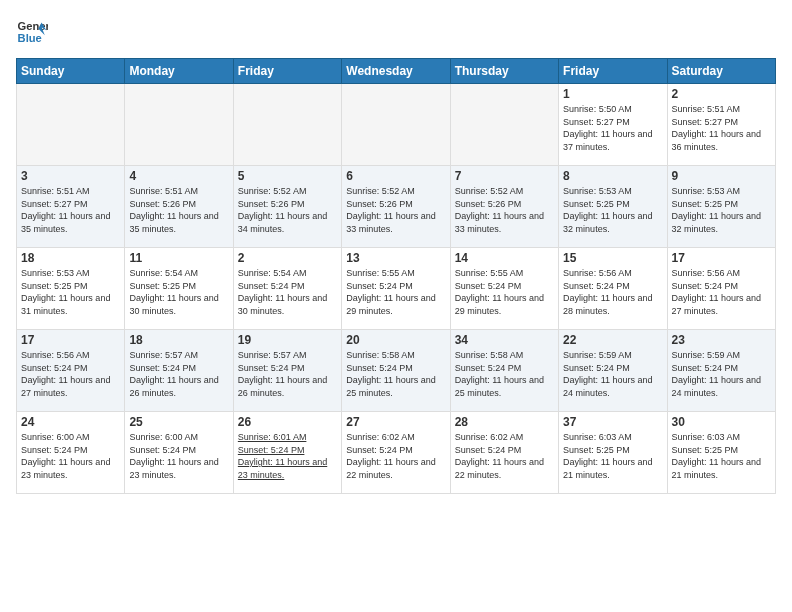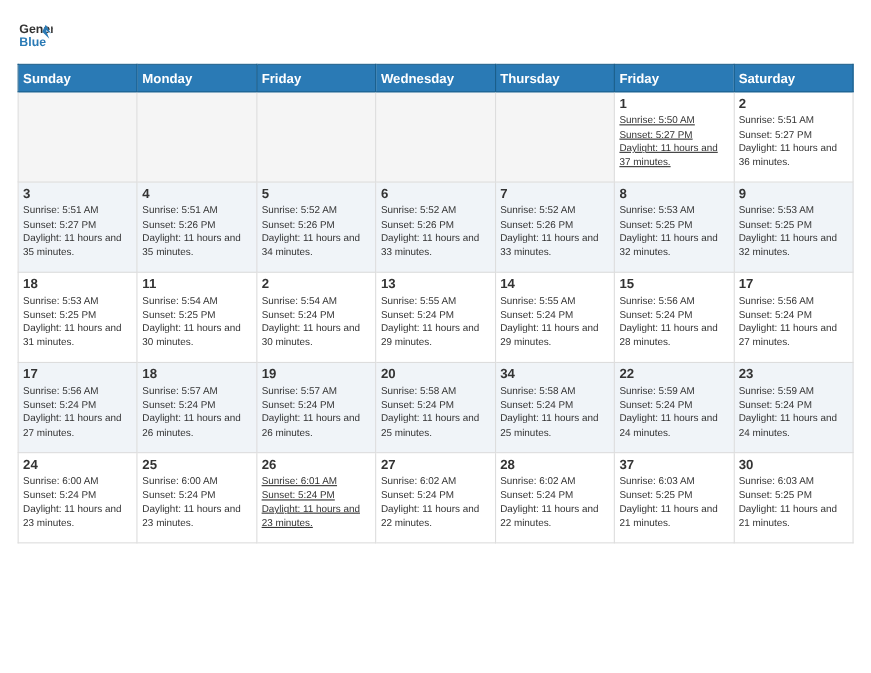--- a/index.html
+++ b/index.html
@@ -115,21 +115,21 @@
     </thead>
     <tbody id="calendar-body">
     <tr>
           <td class="empty"></td>
           <td class="empty"></td>
           <td class="empty"></td>
           <td class="empty"></td>
           <td class="empty"></td>
           <td>
             <span class="day-number">1</span>
-            <div class="day-info" style="white-space: pre-line; text-decoration: underline;">Sunrise: 5:50 AM
+            <div class="day-info" style="white-space: pre-line;">Sunrise: 5:50 AM
 Sunset: 5:27 PM
 Daylight: 11 hours and 37 minutes.</div>
           </td>
           <td>
             <span class="day-number">2</span>
             <div class="day-info" style="white-space: pre-line;">Sunrise: 5:51 AM
 Sunset: 5:27 PM
 Daylight: 11 hours and 36 minutes.</div>
           </td>
         </tr>

